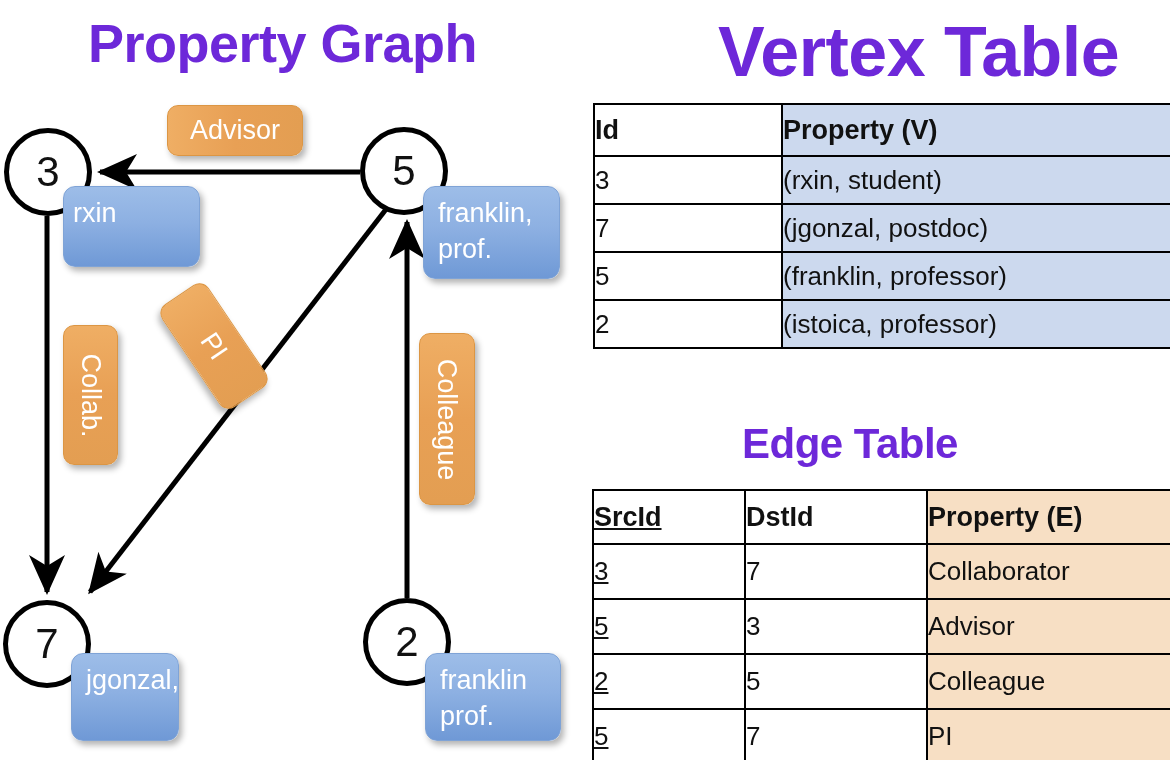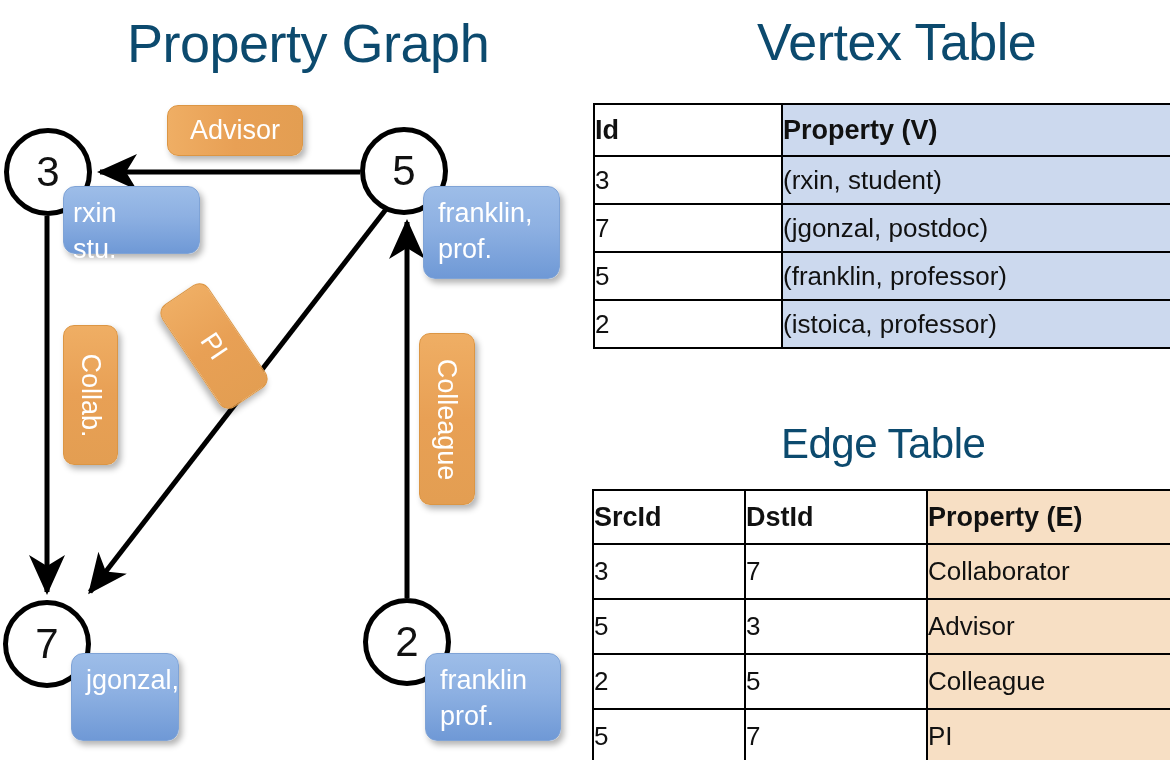--- a/index.html
+++ b/index.html
@@ -2,24 +2,24 @@
 <html><head>
 <meta charset="utf-8">
 <style>
   html,body{margin:0;padding:0;background:#ffffff;}
   body{width:1170px;height:760px;position:relative;overflow:hidden;
        font-family:"Liberation Sans","DejaVu Sans",sans-serif;color:#000;}
 
   .stage{position:absolute;left:0;top:0;width:1170px;height:760px;}
 
   
-  .title{position:absolute;font-weight:400;color:#0c4a6e;white-space:nowrap;
-         letter-spacing:-0.5px;margin-left:39px;}
+  .title{position:absolute;font-weight:700;color:#6d28d9;white-space:nowrap;
+         letter-spacing:-0.5px;}
   #title-property-graph{left:88px;top:12px;font-size:54px;}
-  #title-vertex-table{left:718px;top:12px;font-size:52px;}
+  #title-vertex-table{left:718px;top:12px;font-size:70px;}
   #title-edge-table{left:742px;top:420px;font-size:42px;}
 
   
   #graph{position:absolute;left:0;top:0;width:585px;height:760px;}
   #graph-edges{position:absolute;left:0;top:0;width:585px;height:760px;}
 
   .node{position:absolute;width:88px;height:88px;border:5px solid #000;
         border-radius:50%;background:#fff;box-sizing:border-box;}
   .node .num{position:absolute;left:0;top:0;width:100%;height:100%;
              display:flex;align-items:center;justify-content:center;
@@ -29,21 +29,21 @@
   #node-7{left:3px;top:600px;}
   #node-2{left:363px;top:598px;}
 
   
   .prop-box{position:absolute;border-radius:12px;box-sizing:border-box;
             background:linear-gradient(180deg,#9dbde8 0%,#8db0e2 45%,#6f99d6 100%);
             border:1px solid #7fa3d6;
             box-shadow:3px 4px 6px rgba(0,0,0,0.30);
             color:#ffffff;font-size:27px;line-height:1.32;
             padding:9px 0 0 14px;}
-  #box-rxin{left:63px;top:186px;width:137px;height:68px;padding-left:9px;}
+  #box-rxin{left:63px;top:186px;width:137px;height:81px;padding-left:9px;}
   #box-franklin{left:423px;top:186px;width:137px;height:93px;}
   #box-jgonzal{left:71px;top:653px;width:108px;height:88px;}
   #box-istoica{left:425px;top:653px;width:136px;height:88px;}
   .prop-box .l1,.prop-box .l2{display:block;}
 
   
   .edge-label{position:absolute;border-radius:11px;box-sizing:border-box;
               background:linear-gradient(90deg,#efae64 0%,#e8a055 50%,#e39e52 100%);
               border:1px solid #dc9644;
               box-shadow:3px 4px 6px rgba(0,0,0,0.30);
@@ -66,21 +66,21 @@
                   color:#111;padding:0;}
   .tbl .hdr{font-weight:bold;}
 
   #vertex-table{left:593px;top:103px;width:575px;}
   #vertex-table .c-id{width:186px;}
   #vertex-table .c-prop{width:389px;background:#ccd9ee;}
   #vertex-table td{height:46px;font-size:26px;}
   #vertex-table tr:first-child td{height:50px;font-size:27px;}
 
   #edge-table{left:592px;top:489px;width:576px;}
-  #edge-table .c-src{width:150px;}
+  #edge-table .c-src{width:150px;text-decoration:underline;}
   #edge-table .c-dst{width:180px;}
   #edge-table .c-prop{width:246px;background:#f7dfc4;}
   #edge-table td{height:53px;font-size:26px;}
   #edge-table tr:first-child td{height:52px;font-size:27px;}
 </style>
 </head>
 <body>
 
 <div class="stage">
 
@@ -114,21 +114,20 @@
     </div>
     <div class="node" id="node-7">
       <span class="num">7</span>
     </div>
     <div class="node" id="node-2">
       <span class="num">2</span>
     </div>
 
     <div class="prop-box" id="box-rxin">
       <span class="l1">rxin</span>
-      <span class="l2">stu.</span>
     </div>
     <div class="prop-box" id="box-franklin">
       <span class="l1">franklin,</span>
       <span class="l2">prof.</span>
     </div>
     <div class="prop-box" id="box-jgonzal">
       <span class="l1">jgonzal,</span>
     </div>
     <div class="prop-box" id="box-istoica">
       <span class="l1">franklin</span>

